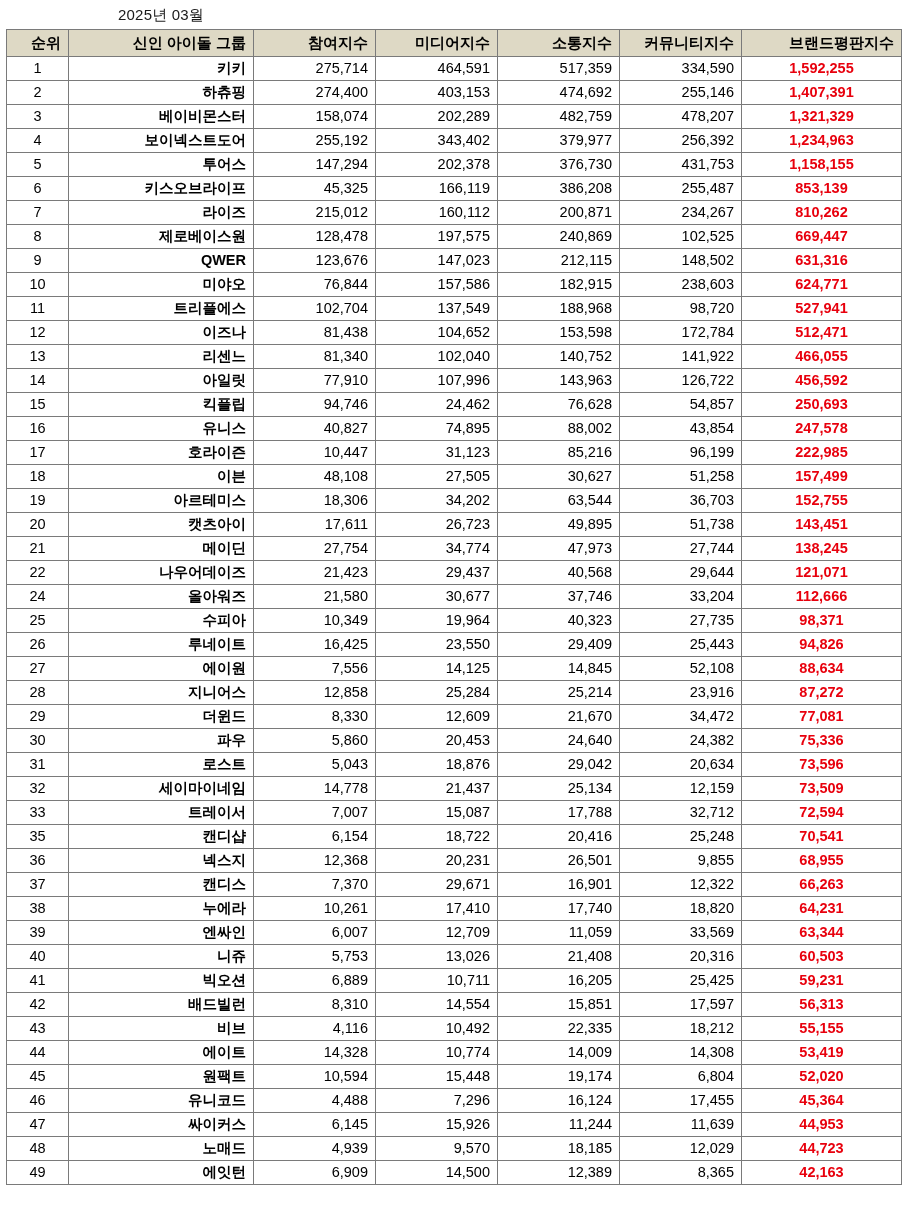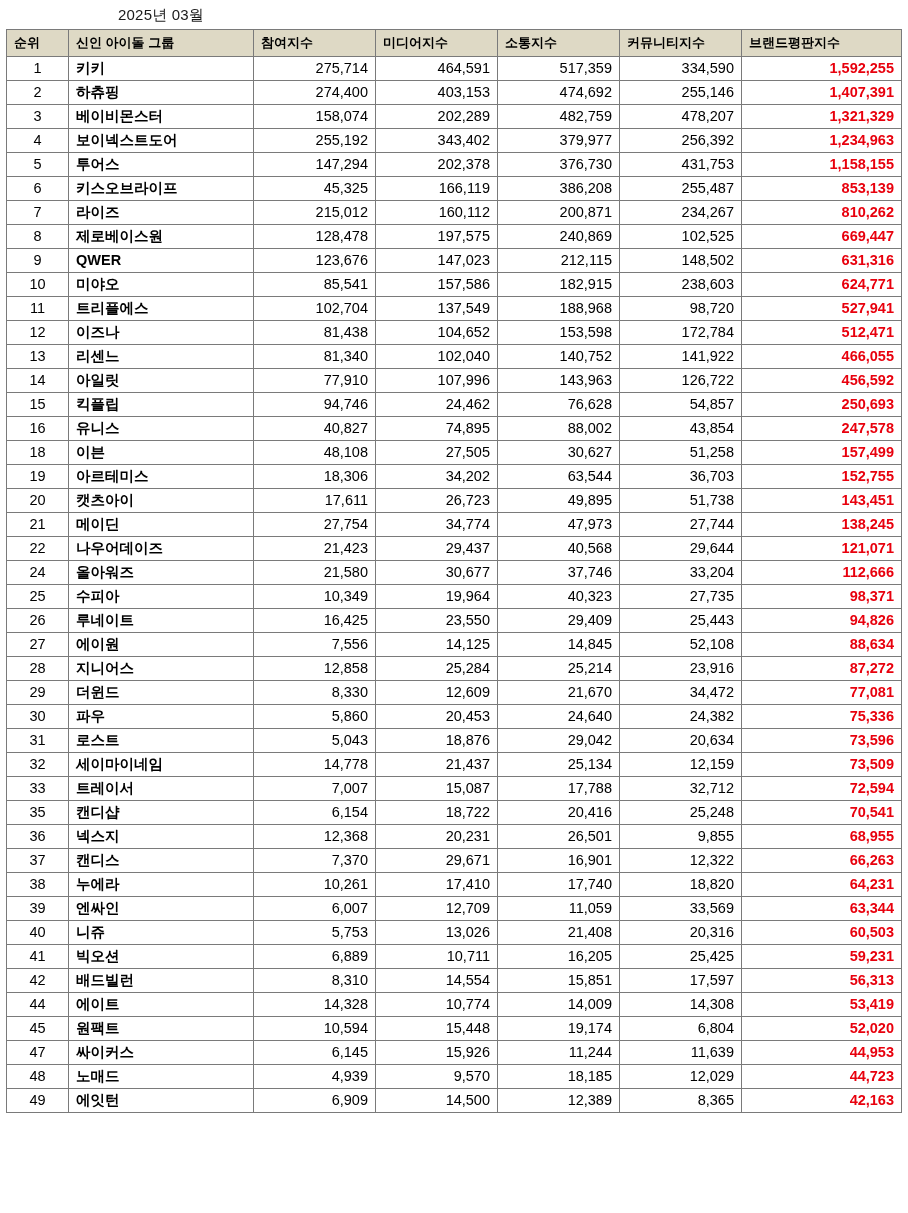--- a/index.html
+++ b/index.html
@@ -38,47 +38,47 @@
     height: 23px;
     padding: 0 7px;
     font-size: 14.5px;
     line-height: 23px;
     white-space: nowrap;
     overflow: hidden;
   }
   table.rank-table thead th {
     background: #ded9c5;
     font-weight: bold;
-    text-align: left;
-    font-size: 13px;
+    text-align: right;
+    font-size: 15px;
     height: 26px;
     line-height: 26px;
     margin-top: 44px;
   }
   col.c-rank    { width: 62px; }
   col.c-name    { width: 185px; }
   col.c-part    { width: 122px; }
   col.c-media   { width: 122px; }
   col.c-comm    { width: 122px; }
   col.c-community { width: 122px; }
   col.c-total   { width: 160px; }
 
   td.rank {
     text-align: center;
   }
   td.name {
-    text-align: left;
+    text-align: right;
     font-weight: bold;
   }
   td.num {
     text-align: right;
     padding-right: 10px;
   }
   td.total {
-    text-align: right;
+    text-align: center;
     padding-right: 10px;
     color: #e8000d;
     font-weight: bold;
   }
 </style>
 </head>
 <body>
 
 <div class="page">
   <div class="caption">2025년 03월</div>
@@ -182,21 +182,21 @@
           <td class="name">QWER</td>
           <td class="num">123,676</td>
           <td class="num">147,023</td>
           <td class="num">212,115</td>
           <td class="num">148,502</td>
           <td class="total">631,316</td>
         </tr>
         <tr>
           <td class="rank">10</td>
           <td class="name">미야오</td>
-          <td class="num">85,541</td>
+          <td class="num">76,844</td>
           <td class="num">157,586</td>
           <td class="num">182,915</td>
           <td class="num">238,603</td>
           <td class="total">624,771</td>
         </tr>
         <tr>
           <td class="rank">11</td>
           <td class="name">트리플에스</td>
           <td class="num">102,704</td>
           <td class="num">137,549</td>
@@ -243,20 +243,29 @@
         <tr>
           <td class="rank">16</td>
           <td class="name">유니스</td>
           <td class="num">40,827</td>
           <td class="num">74,895</td>
           <td class="num">88,002</td>
           <td class="num">43,854</td>
           <td class="total">247,578</td>
         </tr>
         <tr>
+          <td class="rank">17</td>
+          <td class="name">호라이즌</td>
+          <td class="num">10,447</td>
+          <td class="num">31,123</td>
+          <td class="num">85,216</td>
+          <td class="num">96,199</td>
+          <td class="total">222,985</td>
+        </tr>
+        <tr>
           <td class="rank">18</td>
           <td class="name">이븐</td>
           <td class="num">48,108</td>
           <td class="num">27,505</td>
           <td class="num">30,627</td>
           <td class="num">51,258</td>
           <td class="total">157,499</td>
         </tr>
         <tr>
           <td class="rank">19</td>
@@ -450,38 +459,56 @@
         <tr>
           <td class="rank">42</td>
           <td class="name">배드빌런</td>
           <td class="num">8,310</td>
           <td class="num">14,554</td>
           <td class="num">15,851</td>
           <td class="num">17,597</td>
           <td class="total">56,313</td>
         </tr>
         <tr>
+          <td class="rank">43</td>
+          <td class="name">비브</td>
+          <td class="num">4,116</td>
+          <td class="num">10,492</td>
+          <td class="num">22,335</td>
+          <td class="num">18,212</td>
+          <td class="total">55,155</td>
+        </tr>
+        <tr>
           <td class="rank">44</td>
           <td class="name">에이트</td>
           <td class="num">14,328</td>
           <td class="num">10,774</td>
           <td class="num">14,009</td>
           <td class="num">14,308</td>
           <td class="total">53,419</td>
         </tr>
         <tr>
           <td class="rank">45</td>
           <td class="name">원팩트</td>
           <td class="num">10,594</td>
           <td class="num">15,448</td>
           <td class="num">19,174</td>
           <td class="num">6,804</td>
           <td class="total">52,020</td>
         </tr>
         <tr>
+          <td class="rank">46</td>
+          <td class="name">유니코드</td>
+          <td class="num">4,488</td>
+          <td class="num">7,296</td>
+          <td class="num">16,124</td>
+          <td class="num">17,455</td>
+          <td class="total">45,364</td>
+        </tr>
+        <tr>
           <td class="rank">47</td>
           <td class="name">싸이커스</td>
           <td class="num">6,145</td>
           <td class="num">15,926</td>
           <td class="num">11,244</td>
           <td class="num">11,639</td>
           <td class="total">44,953</td>
         </tr>
         <tr>
           <td class="rank">48</td>

